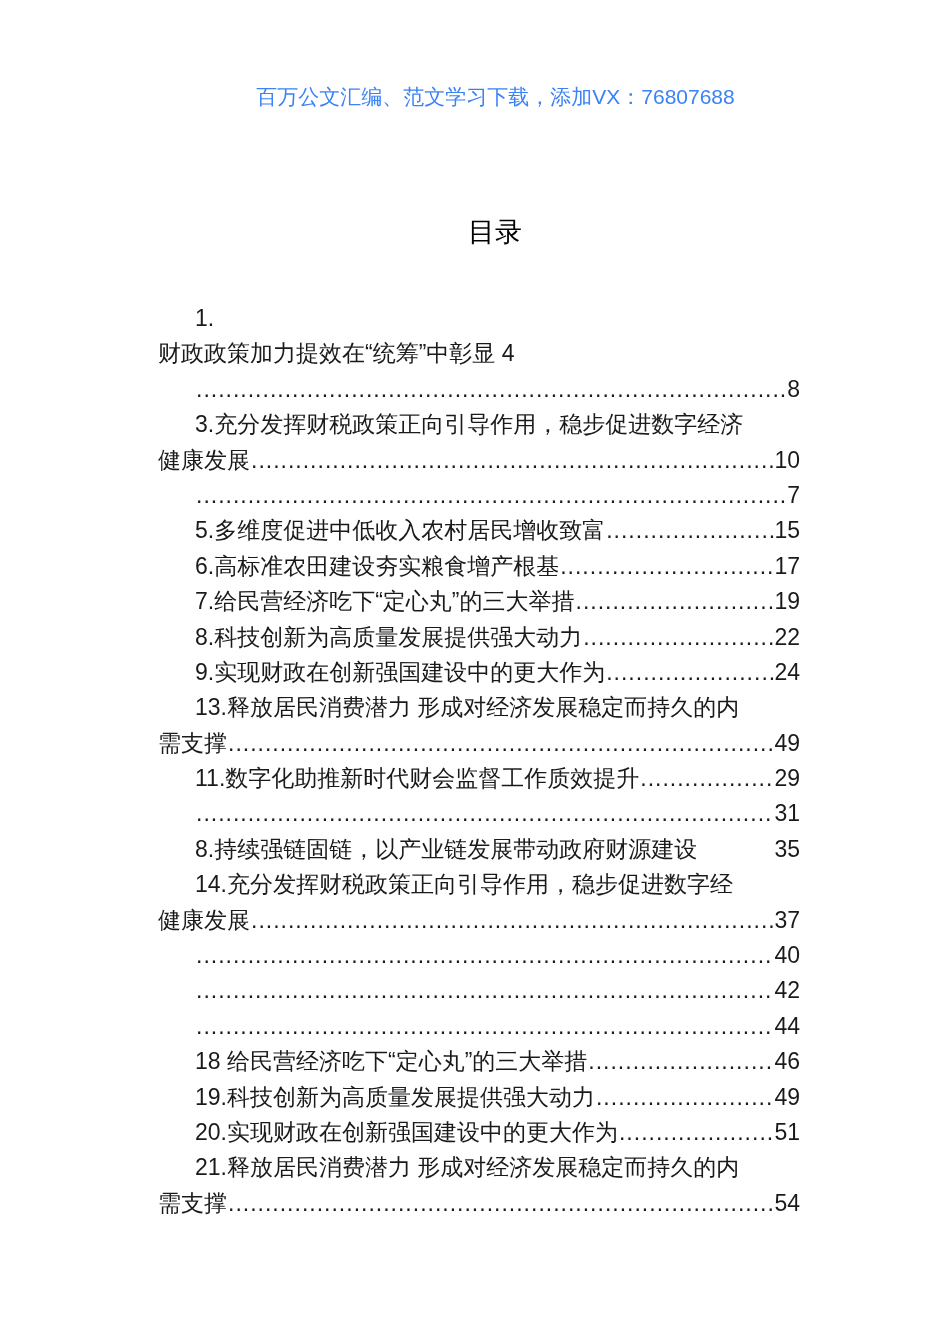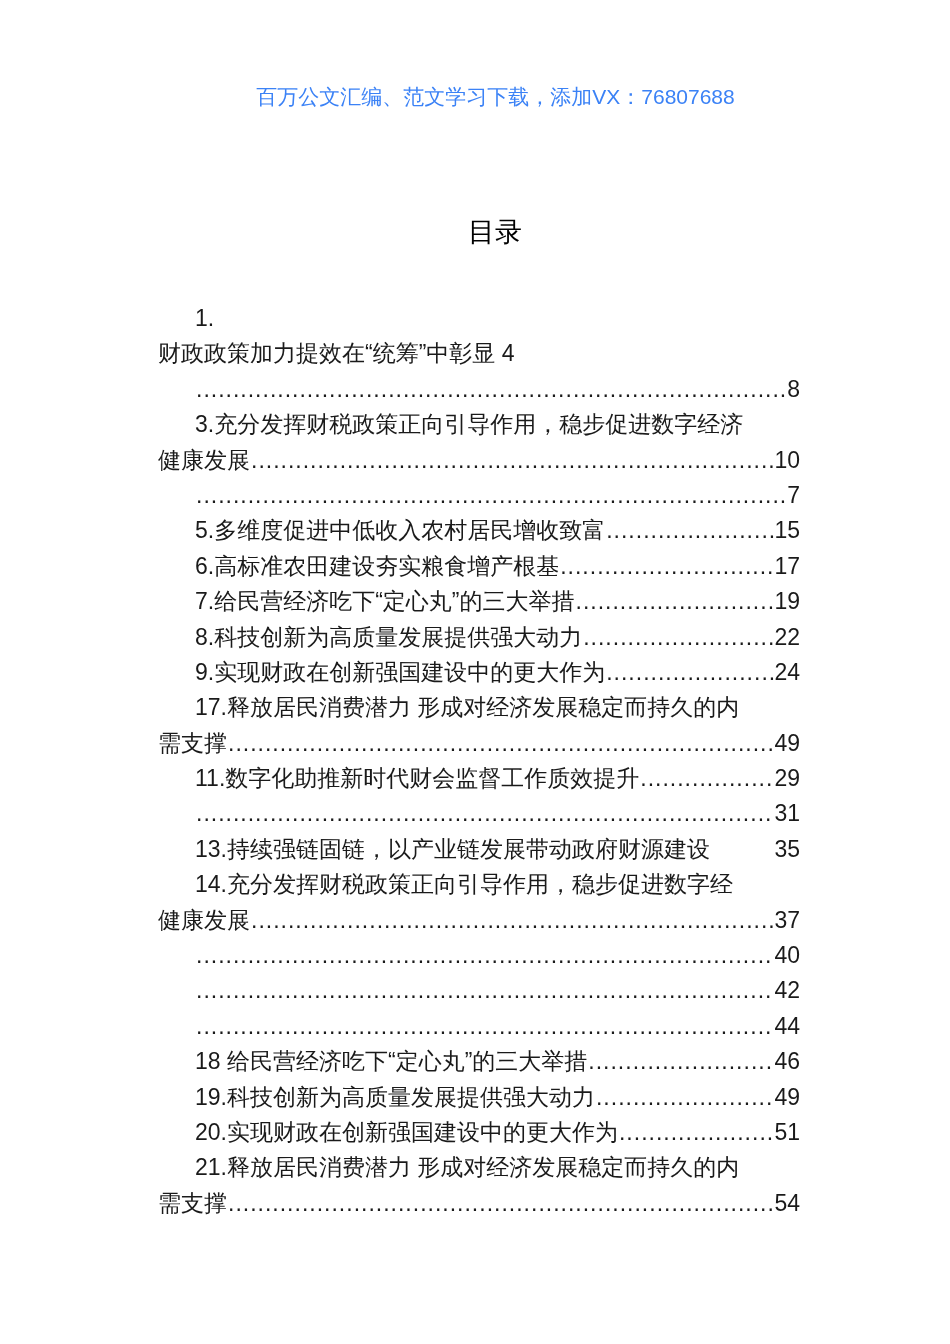--- a/index.html
+++ b/index.html
@@ -101,38 +101,38 @@
       <span class="toc-text">8.科技创新为高质量发展提供强大动力</span>
       <span class="leader">................................................................................................................................................................</span>
       <span class="page">22</span>
     </div>
     <div class="toc-line indent">
       <span class="toc-text">9.实现财政在创新强国建设中的更大作为</span>
       <span class="leader">................................................................................................................................................................</span>
       <span class="page">24</span>
     </div>
     <div class="toc-line indent">
-      <span class="toc-text">17.释放居民消费潜力 形成对经济发展稳定而持久的内</span>
+      <span class="toc-text">13.释放居民消费潜力 形成对经济发展稳定而持久的内</span>
     </div>
     <div class="toc-line">
       <span class="toc-text">需支撑</span>
       <span class="leader">................................................................................................................................................................</span>
       <span class="page">49</span>
     </div>
     <div class="toc-line indent">
       <span class="toc-text">11.数字化助推新时代财会监督工作质效提升</span>
       <span class="leader">................................................................................................................................................................</span>
       <span class="page">29</span>
     </div>
     <div class="toc-line indent">
       <span class="leader">................................................................................................................................................................</span>
       <span class="page">31</span>
     </div>
     <div class="toc-line indent">
-      <span class="toc-text">13.持续强链固链，以产业链发展带动政府财源建设</span>
+      <span class="toc-text">8.持续强链固链，以产业链发展带动政府财源建设</span>
       <span class="spacer"></span>
       <span class="page">35</span>
     </div>
     <div class="toc-line indent">
       <span class="toc-text">14.充分发挥财税政策正向引导作用，稳步促进数字经</span>
     </div>
     <div class="toc-line">
       <span class="toc-text">健康发展</span>
       <span class="leader">................................................................................................................................................................</span>
       <span class="page">37</span>

